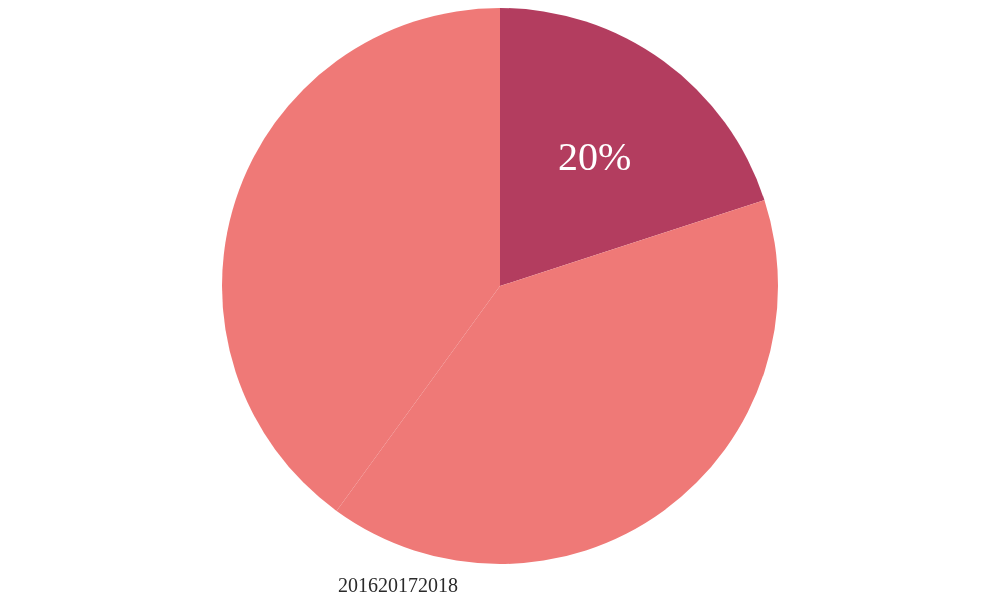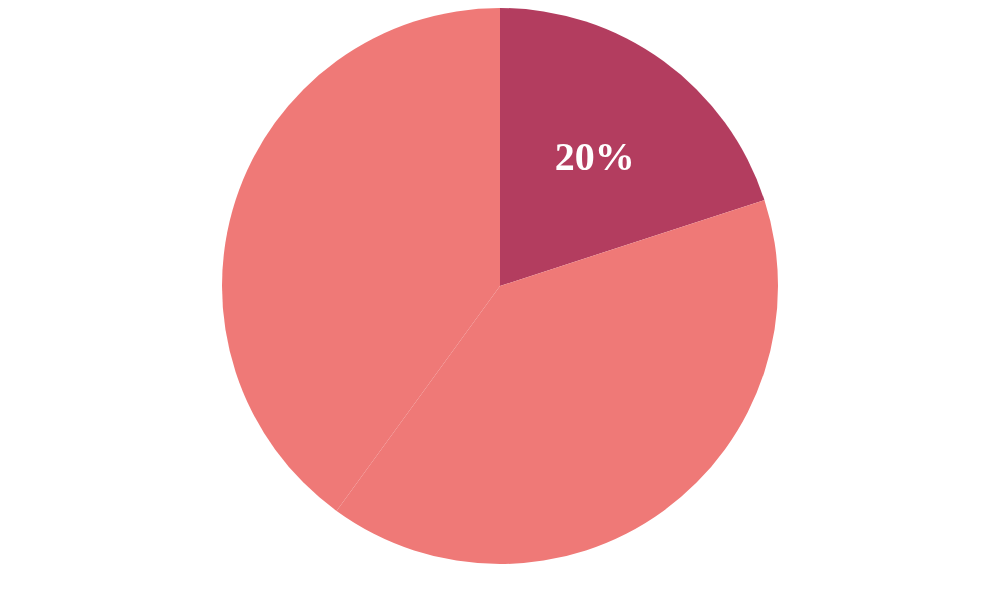--- a/index.html
+++ b/index.html
@@ -8,21 +8,20 @@
     width: 1000px;
     height: 605px;
     background: #ffffff;
     font-family: Georgia, 'Times New Roman', serif;
     overflow: hidden;
   }
   .chart-container {
     position: relative;
     width: 796px;
     height: 605px;
-    font-weight: bold;
   }
   .pie-svg {
     position: absolute;
     left: 0;
     top: 0;
   }
   .slice-label {
     position: absolute;
     color: #ffffff;
     font-size: 40px;
@@ -49,13 +48,14 @@
 
 <div class="chart-container">
   <svg class="pie-svg" id="pie-svg" width="1000" height="605" viewBox="0 0 1000 605">
       <path d="M 500 286 L 500 8 A 278 278 0 0 1 764.3937115300527 200.09327556376462 Z" fill="#b33d5f"></path>
       <path d="M 500 286 L 764.3937115300527 200.09327556376462 A 278 278 0 0 1 336.5956998626925 510.9067244362354 Z" fill="#ef7977"></path>
       <path d="M 500 286 L 336.5956998626925 510.9067244362354 A 278 278 0 0 1 499.99999999999994 8 Z" fill="#ef7977"></path>
     </svg>
   <div id="labels-layer">
       <div class="slice-label" style="left: 594.774px; top: 155.554px;">20%</div>
     </div>
+  <div class="legend" id="legend"><span class="legend-item">2016</span><span class="legend-item">2017</span><span class="legend-item">2018</span></div>
 </div>
 
 </body></html>

